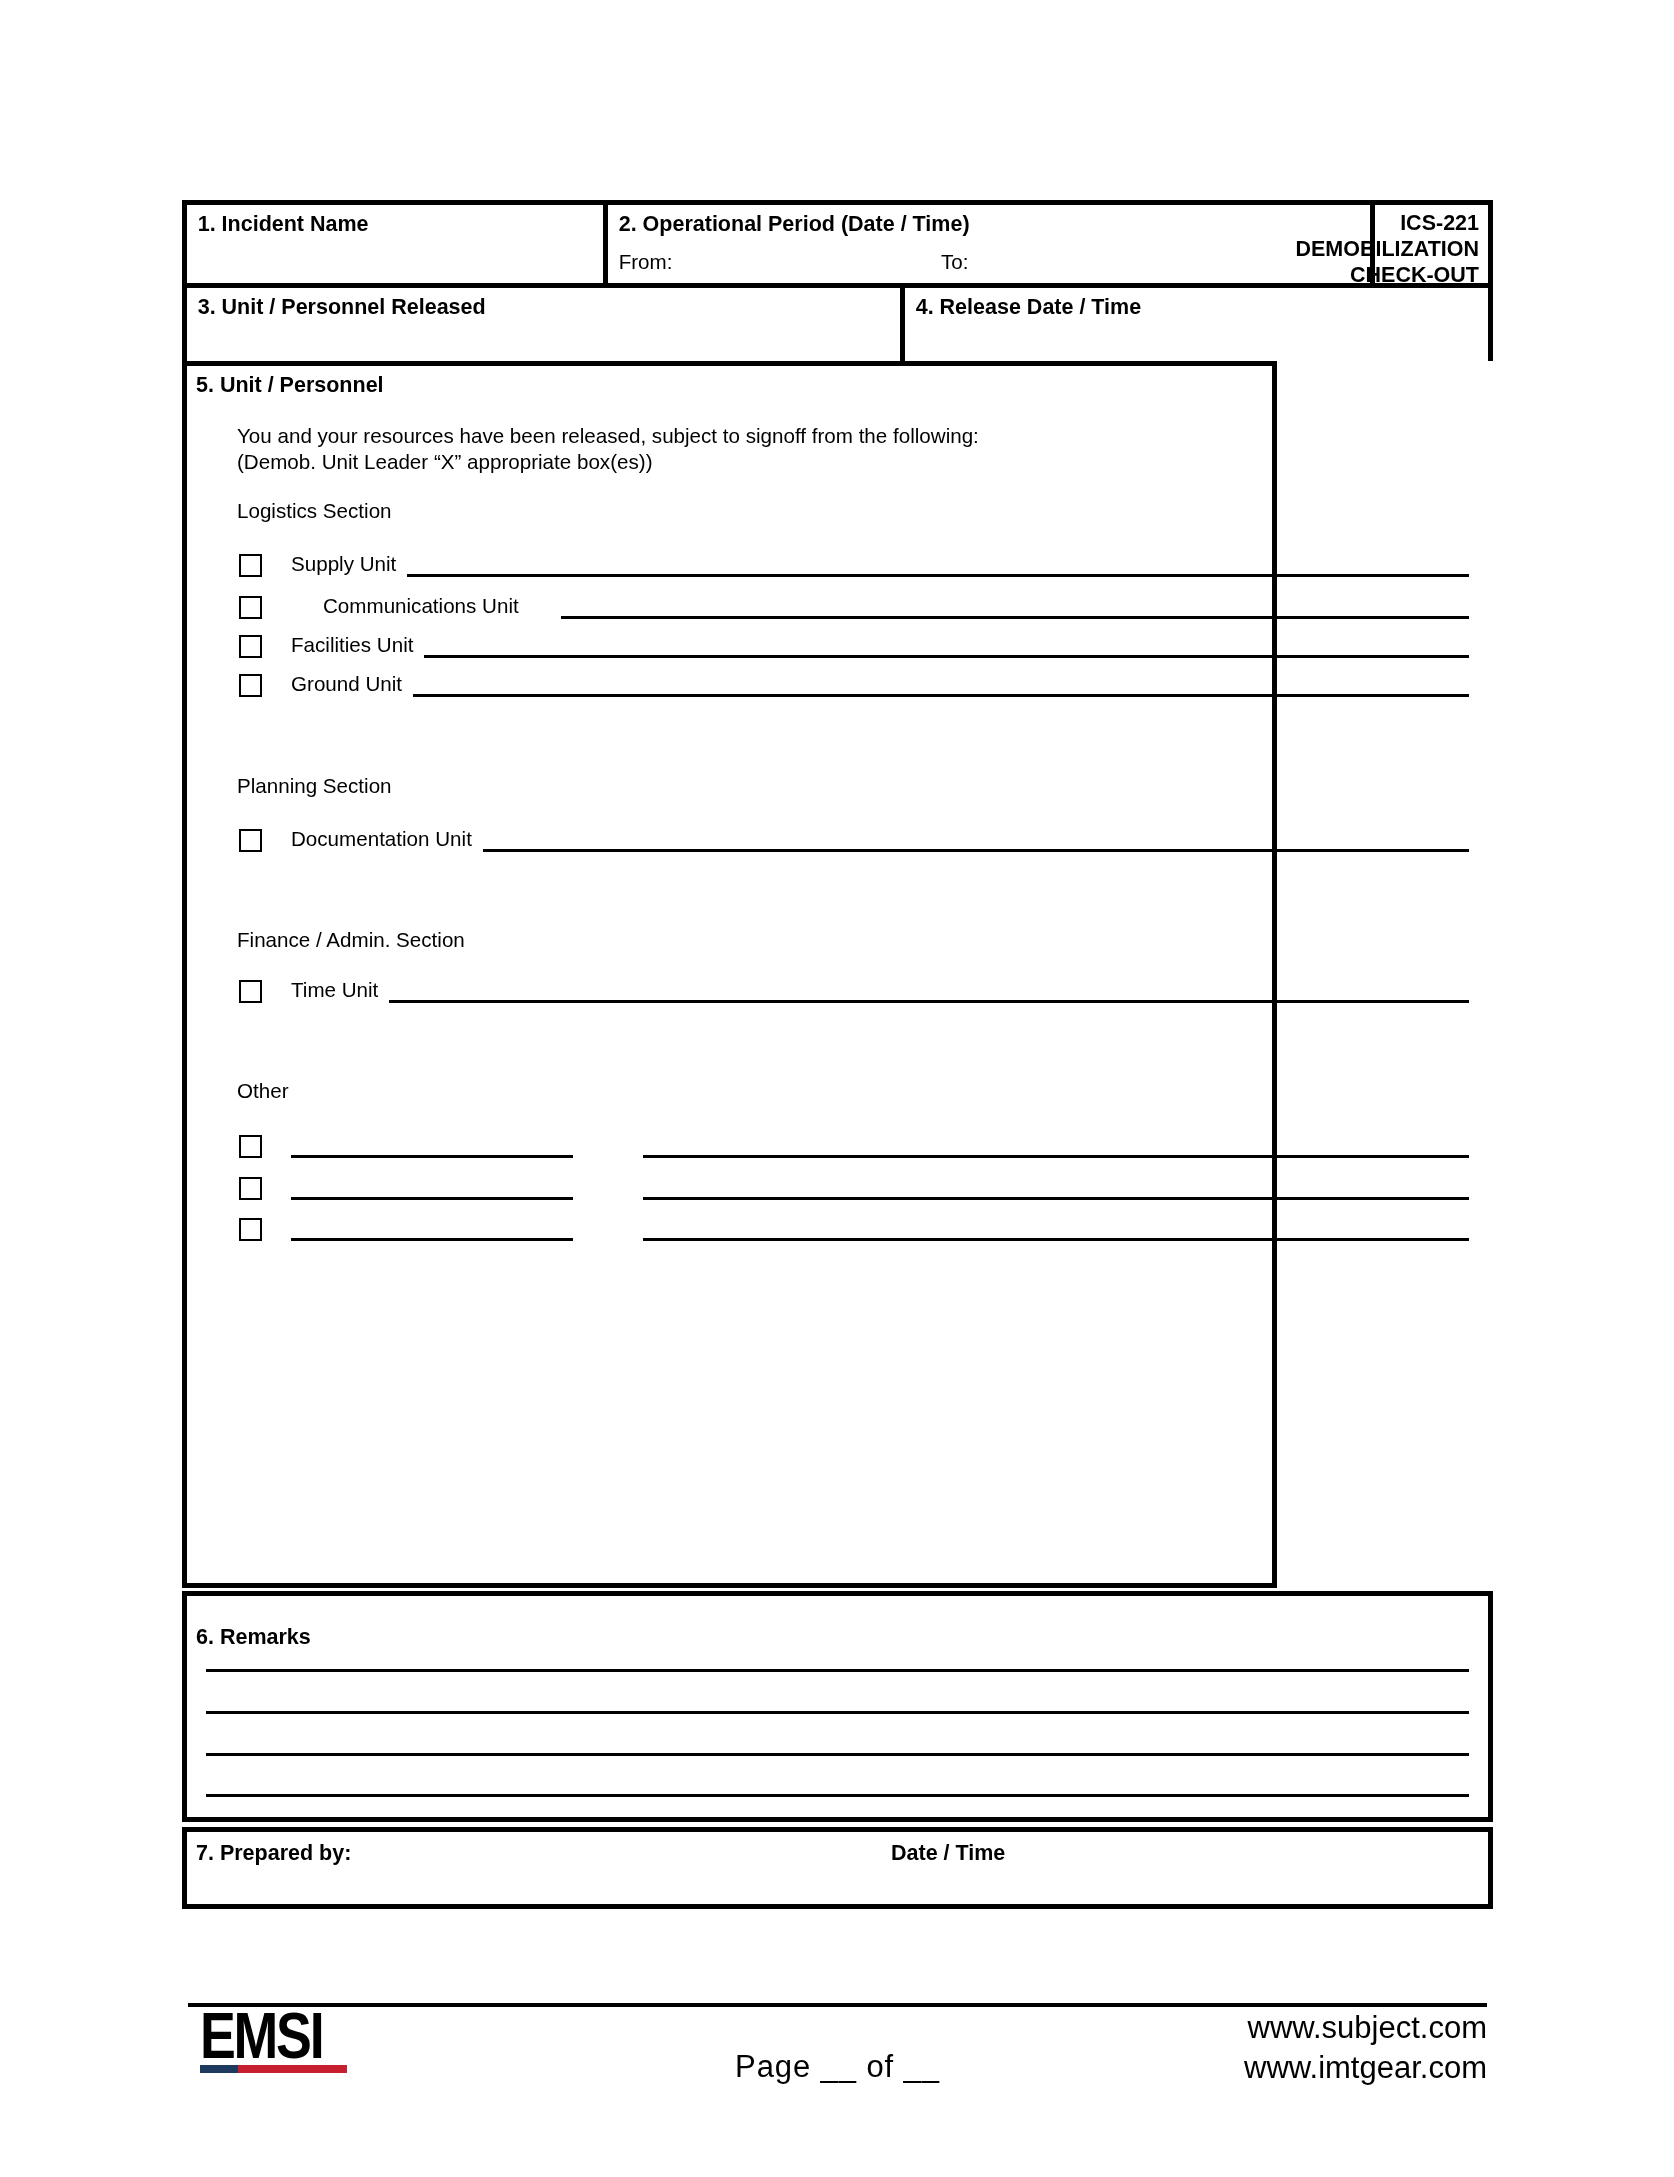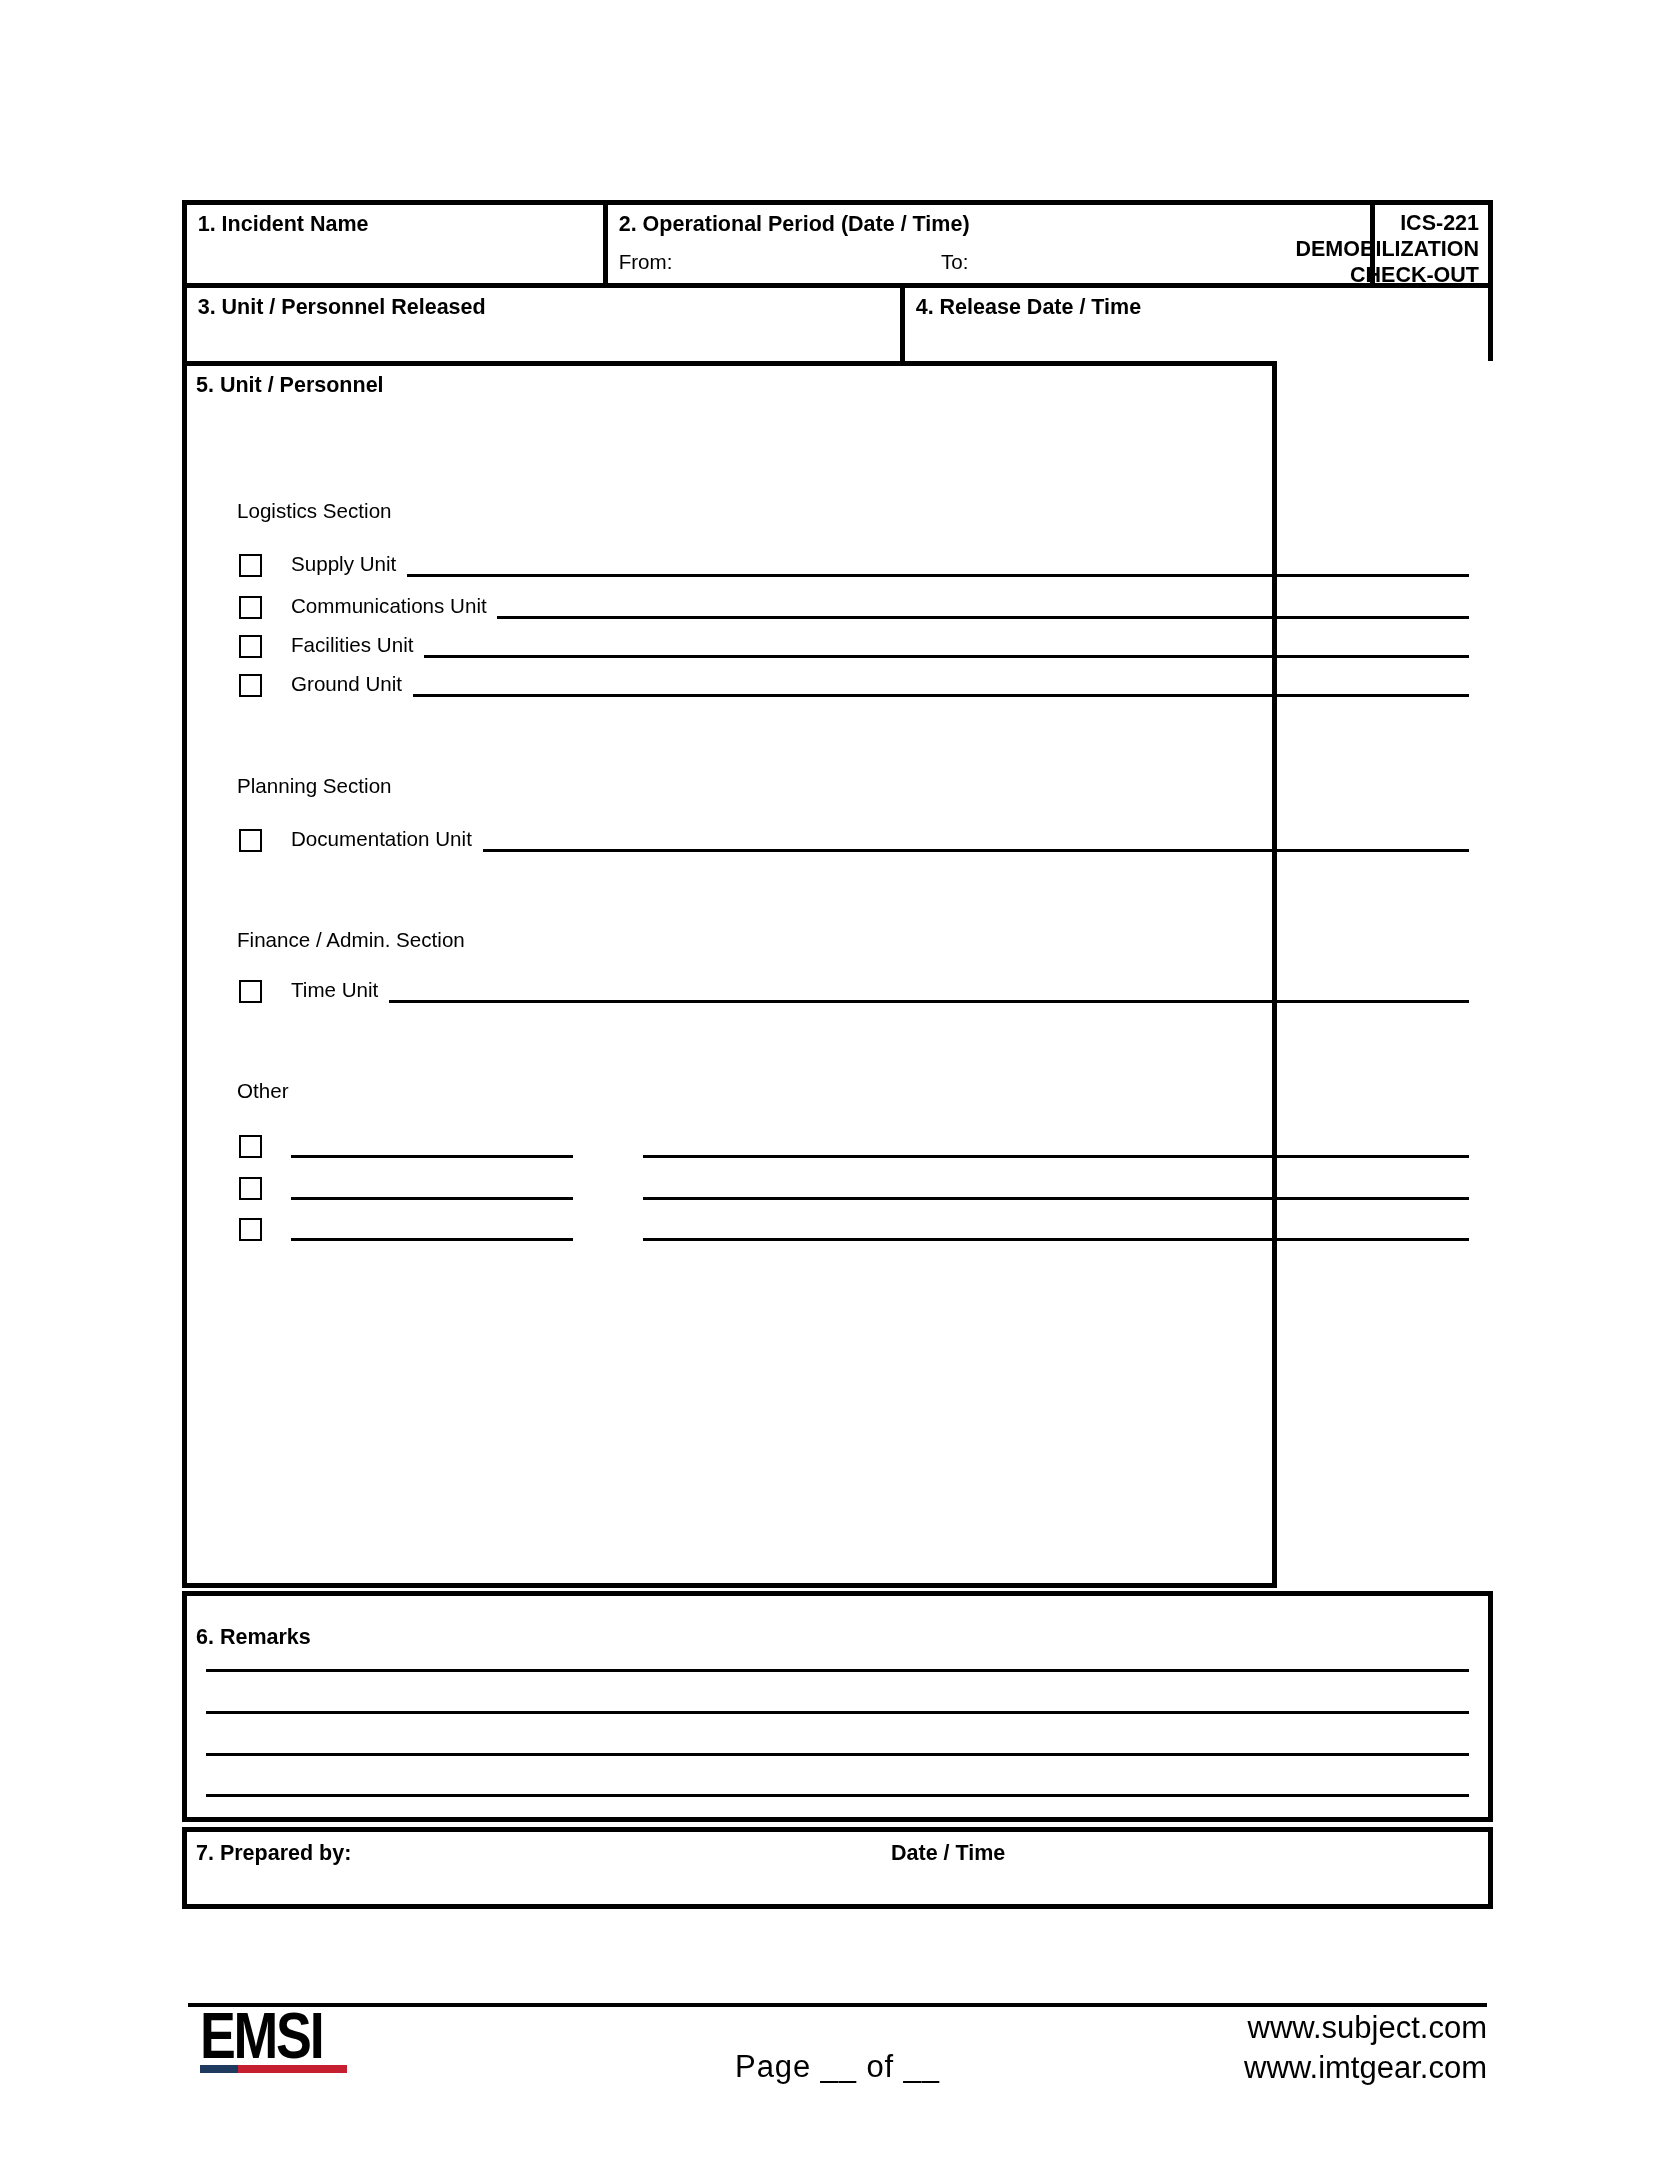--- a/index.html
+++ b/index.html
@@ -42,21 +42,21 @@
   .cb-row { position:absolute; left:52px; width:1230px; height:27px;
             display:flex; align-items:flex-end; }
   .checkbox { width:23px; height:23px; box-sizing:border-box; border:2.7px solid #000;
               background:#fff; flex:0 0 23px; }
   .cb-label { margin-left:29px; margin-right:10.7px; font-size:20.6px; line-height:24px;
               padding-bottom:0.9px; white-space:nowrap; }
   .fill-line { flex:1; height:0; border-bottom:3.6px solid #000; }
   .short-line { width:282px; margin-left:29px; height:0; border-bottom:3.6px solid #000; }
   .long-line { flex:1; margin-left:70px; height:0; border-bottom:3.6px solid #000; }
 
-  .r-supply { top:184px; } .r-comms { top:226px; } .r-fac { top:265px; } .r-ground { top:304px; }
+  .r-supply { top:184px; } .r-comms { top:226px;gap:32px; } .r-fac { top:265px; } .r-ground { top:304px; }
   .r-doc { top:459px; } .r-time { top:610px; }
   .r-other1 { top:765px; } .r-other2 { top:807px; } .r-other3 { top:848px; }
 
   
   .box6 { left:182px; top:1591px; width:1311px; height:231px; }
   .box6 .box-label { top:29px; }
   .remark-line { position:absolute; left:19px; width:1263px; height:0; border-top:3.6px solid #000; }
   .rl1 { top:73px; } .rl2 { top:115px; } .rl3 { top:157px; } .rl4 { top:198px; }
 
   
@@ -106,20 +106,24 @@
       </div>
       <div class="cell c5">
         <span class="lbl">4. Release Date / Time</span>
       </div>
     </div>
   </div>
 
   <div class="bx box5">
     <span class="box-label">5. Unit / Personnel</span>
 
+    <div class="intro">
+      <div>You and your resources have been released, subject to signoff from the following:</div>
+      <div>(Demob. Unit Leader “X” appropriate box(es))</div>
+    </div>
 
     <span class="group-heading gh-logistics">Logistics Section</span>
 
     <div class="cb-row r-supply">
       <span class="checkbox"></span>
       <span class="cb-label">Supply Unit</span>
       <span class="fill-line"></span>
     </div>
     <div class="cb-row r-comms">
       <span class="checkbox"></span>

